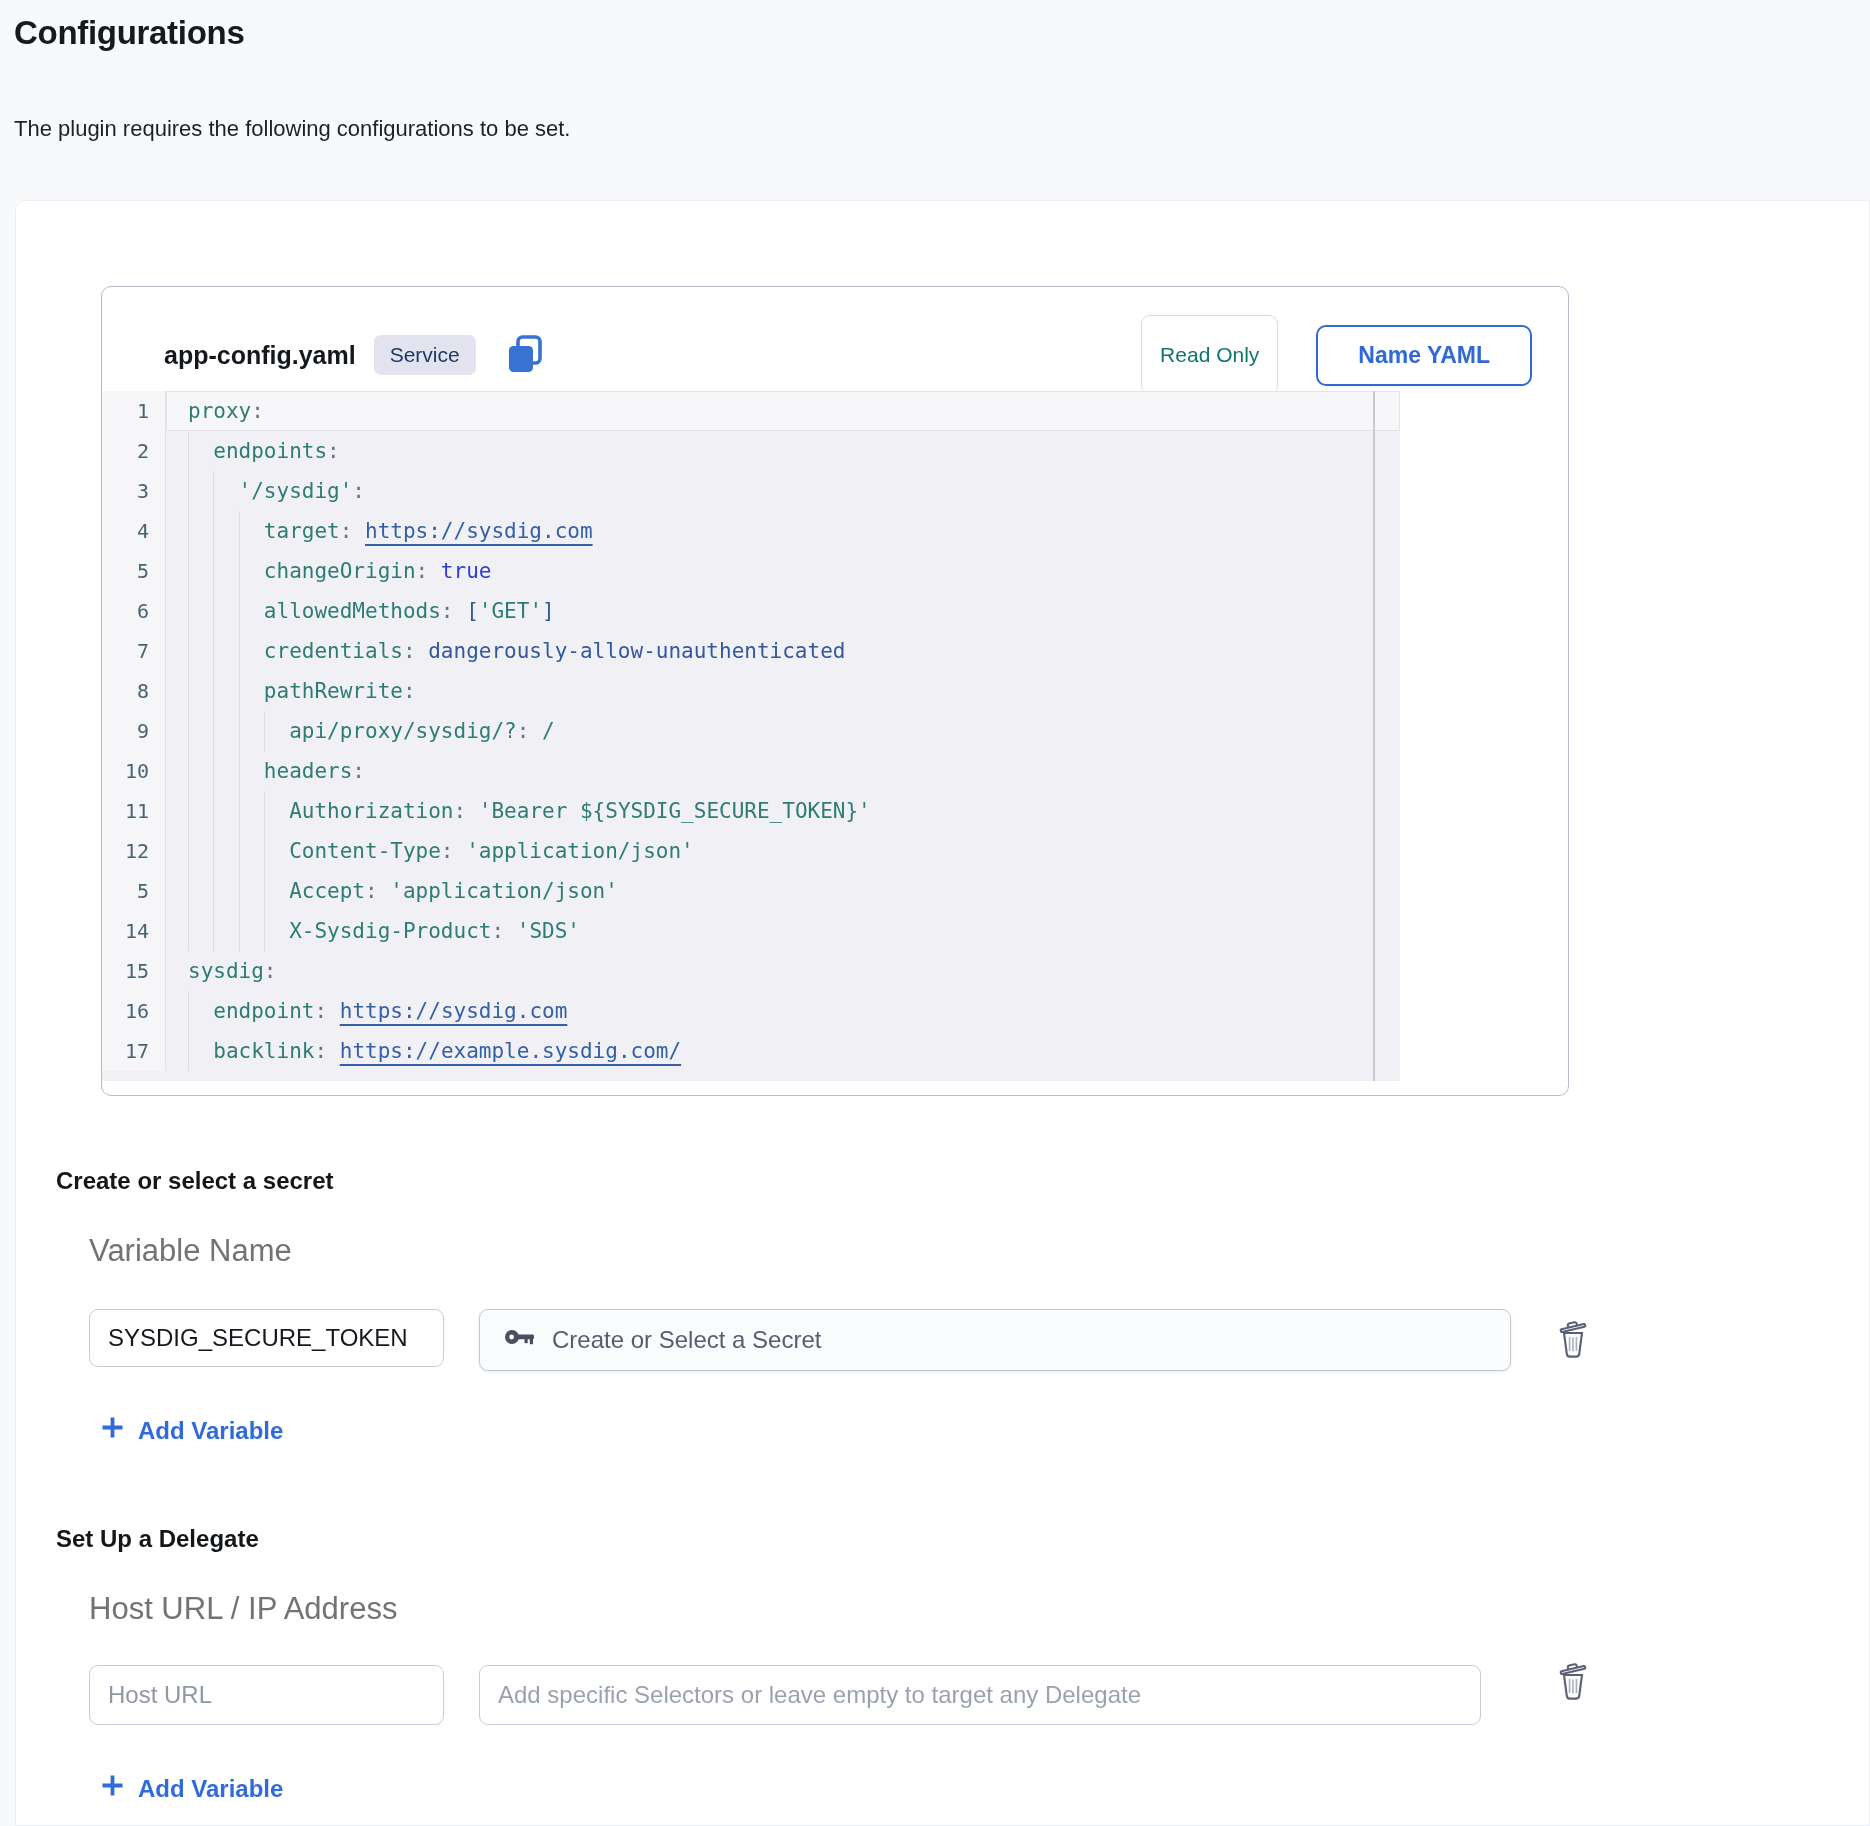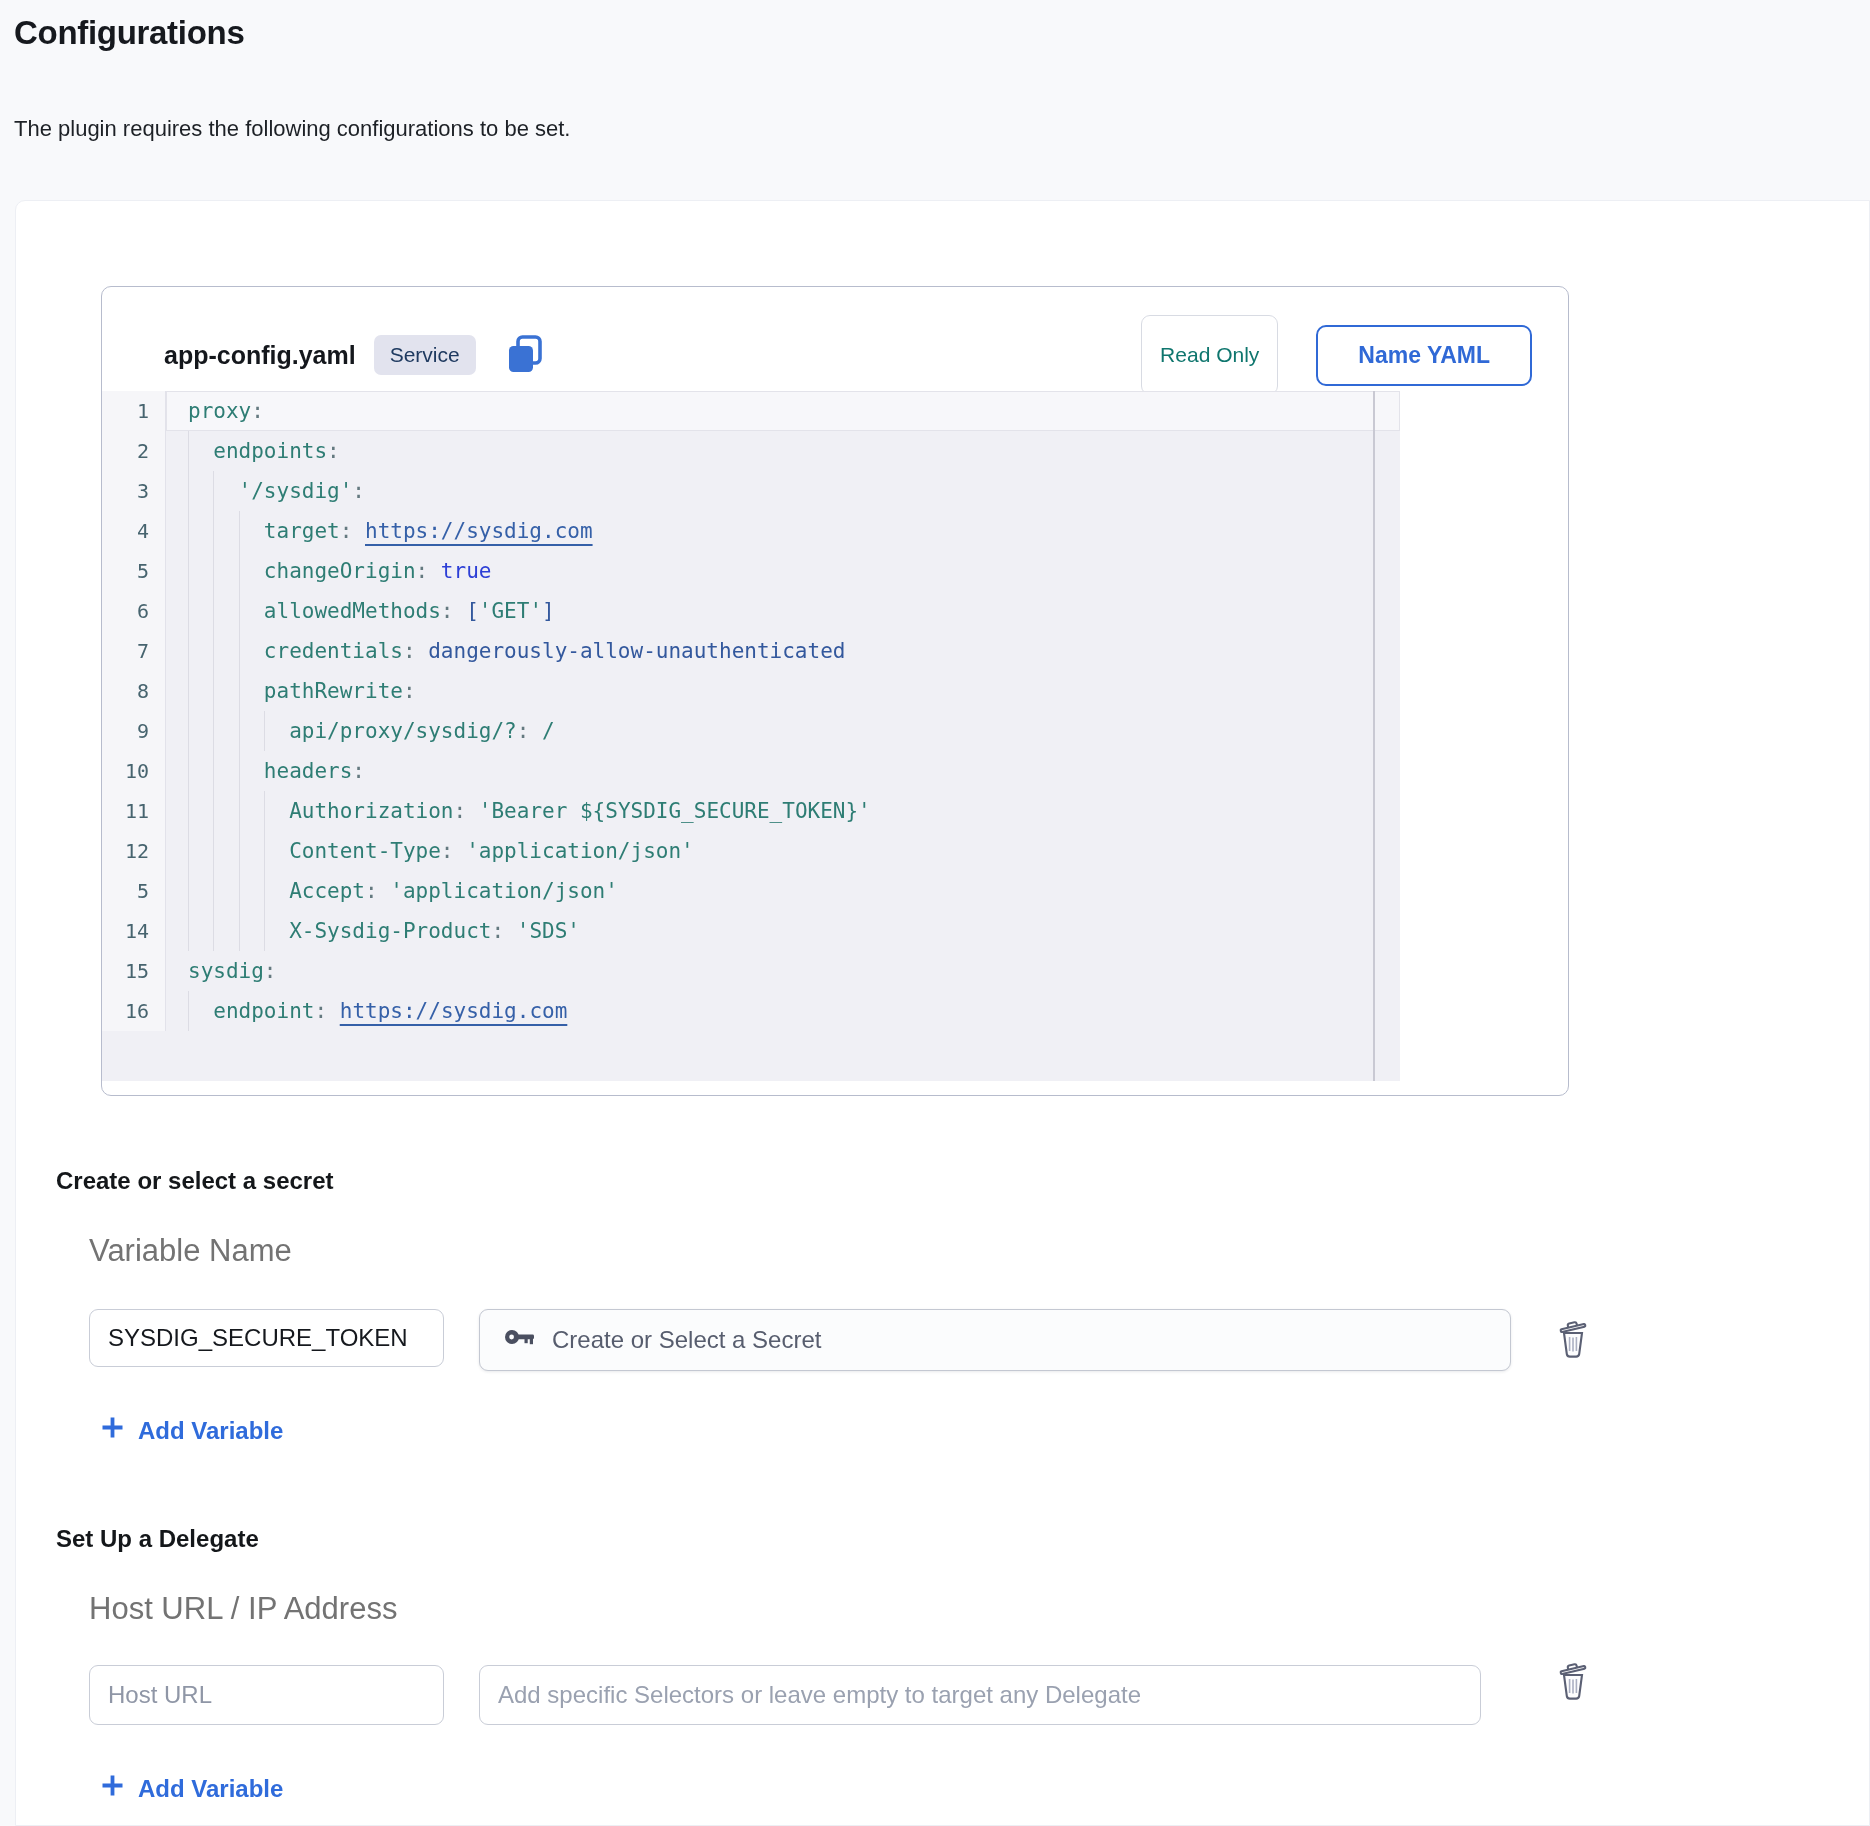--- a/index.html
+++ b/index.html
@@ -190,20 +190,24 @@
             <div class="lc" style="padding-left: calc(8ch + 22px);"><span class="guide" style="left: calc(0ch + 22px);"></span><span class="guide" style="left: calc(2ch + 22px);"></span><span class="guide" style="left: calc(4ch + 22px);"></span><span class="guide" style="left: calc(6ch + 22px);"></span><span class="c-k">X-Sysdig-Product</span><span class="c-p">: </span><span class="c-s">'SDS'</span></div>
           </div>
           <div class="code-line">
             <div class="gutter">15</div>
             <div class="lc" style="padding-left: calc(0ch + 22px);"><span class="c-k">sysdig</span><span class="c-p">:</span></div>
           </div>
           <div class="code-line">
             <div class="gutter">16</div>
             <div class="lc" style="padding-left: calc(2ch + 22px);"><span class="guide" style="left: calc(0ch + 22px);"></span><span class="c-k">endpoint</span><span class="c-p">: </span><span class="c-u">https://sysdig.com</span></div>
           </div>
+          <div class="code-line">
+            <div class="gutter">17</div>
+            <div class="lc" style="padding-left: calc(2ch + 22px);"><span class="guide" style="left: calc(0ch + 22px);"></span><span class="c-k">backlink</span><span class="c-p">: </span><span class="c-u">https://example.sysdig.com/</span></div>
+          </div>
         </div>
       <div class="scroll-line"></div>
     </div>
   </div>
 
   <h2 class="section-h h-secret">Create or select a secret</h2>
   <div class="field-label l-variable">Variable Name</div>
 
   <input class="text-input in-variable" type="text" value="SYSDIG_SECURE_TOKEN" style="">
 

